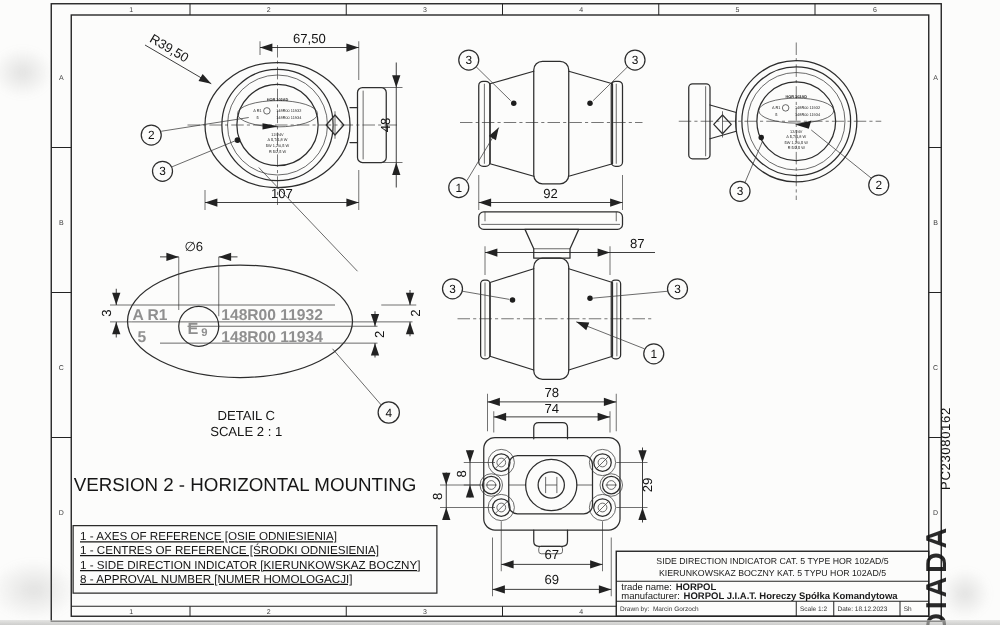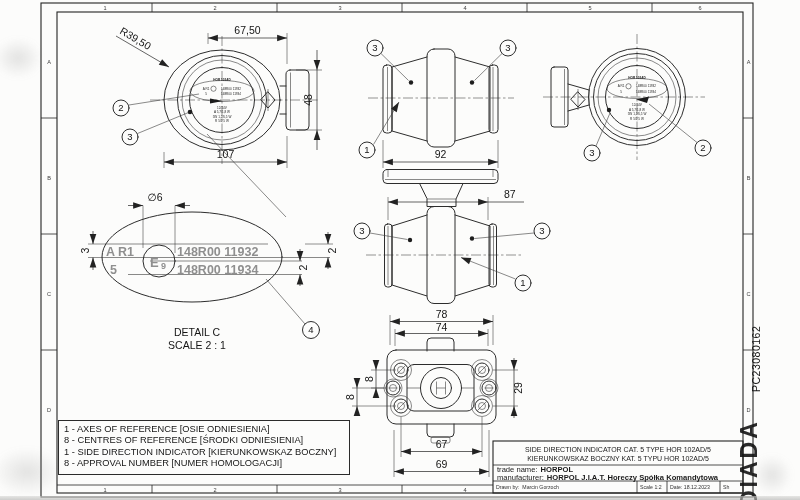--- a/index.html
+++ b/index.html
@@ -22,21 +22,21 @@
   .gr {fill:#8f8f8f;font-weight:bold;}
   .tb1{font-size:7px;text-anchor:middle;fill:#1a1a1a;}
   .tb2{font-size:7.6px;fill:#1a1a1a;}
   .tb3{font-size:5.2px;fill:#333;}
   .dot{fill:#1d1d1d;stroke:none;}
   
   .version-block{position:absolute;left:38px;top:380px;width:316px;text-align:center;
      font-size:15px;line-height:17.5px;color:#161616;}
   .notes-box{position:absolute;left:58px;top:420px;width:292px;border:1.2px solid #2b2b2b;
      padding:3px 4px 4px 5px;font-size:9.3px;line-height:11.4px;color:#161616;box-sizing:border-box;}
-  .notes-box div{padding-left:13px;text-indent:-13px;}
+  .notes-box div{padding-left:13px;text-indent:-13px;text-decoration:underline;}
   .smudge{position:absolute;border-radius:50%;filter:blur(3px);
      background:radial-gradient(closest-side,rgba(125,125,125,.20),rgba(125,125,125,0));}
   .bottom-edge{position:absolute;left:0;top:496px;width:800px;height:4px;
      background:linear-gradient(#d6d6d4,#aeaeac);opacity:.6;}
 </style>
 </head>
 <body>
 
 <div class="stage">
 <svg width="800" height="500" viewBox="0 0 800 500">
@@ -393,25 +393,26 @@
     <text class="tb3" x="723" y="489">Sh</text>
   </g>
 
   <g>
     <text transform="translate(760,392) rotate(-90)" font-size="10.5" letter-spacing="0.5" fill="#8795ab">PC23080162</text>
     <text transform="translate(757,507) rotate(-90)" font-size="23" font-weight="bold" letter-spacing="3" fill="#4a69a5" opacity="0.9">DIADA</text>
   </g>
 </svg>
 
 <div class="version-block">
+  <div>VERSION 2 - HORIZONTAL MOUNTING</div>
 </div>
 
 <div class="notes-box">
   <div>1 - AXES OF REFERENCE [OSIE ODNIESIENIA]</div>
-  <div>8 - CENTRES OF REFERENCE [ŚRODKI ODNIESIENIA]</div>
+  <div>1 - CENTRES OF REFERENCE [ŚRODKI ODNIESIENIA]</div>
   <div>1 - SIDE DIRECTION INDICATOR [KIERUNKOWSKAZ BOCZNY]</div>
   <div>8 - APPROVAL NUMBER [NUMER HOMOLOGACJI]</div>
 </div>
 
 <div class="smudge" style="left:-6px;top:38px;width:48px;height:40px;"></div>
 <div class="smudge" style="left:-8px;top:448px;width:70px;height:48px;"></div>
 <div class="smudge" style="left:752px;top:455px;width:40px;height:40px;"></div>
 <div class="bottom-edge"></div>
 </div>
 

